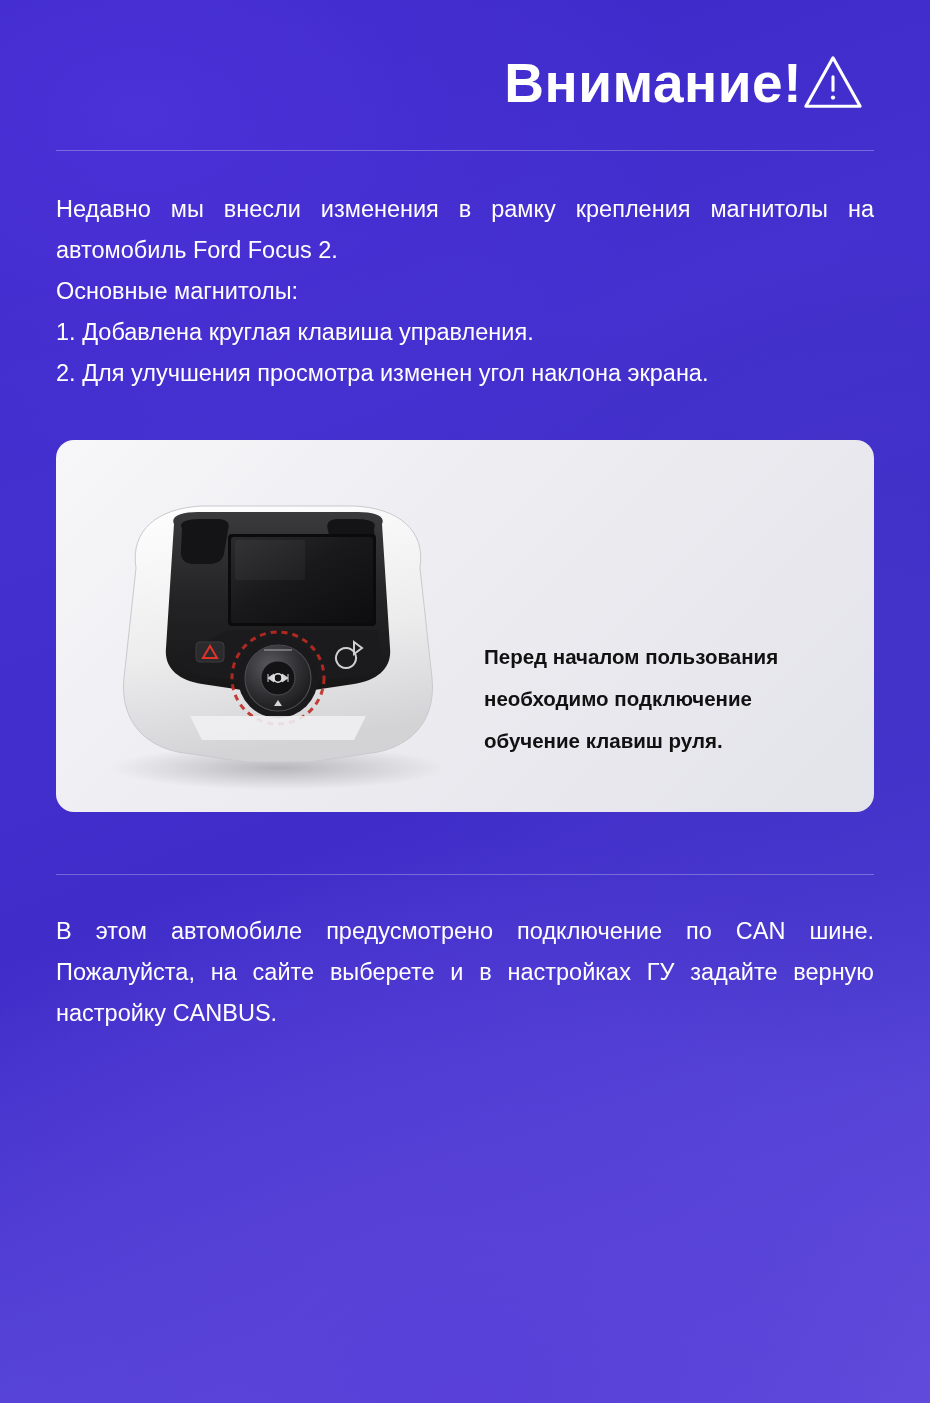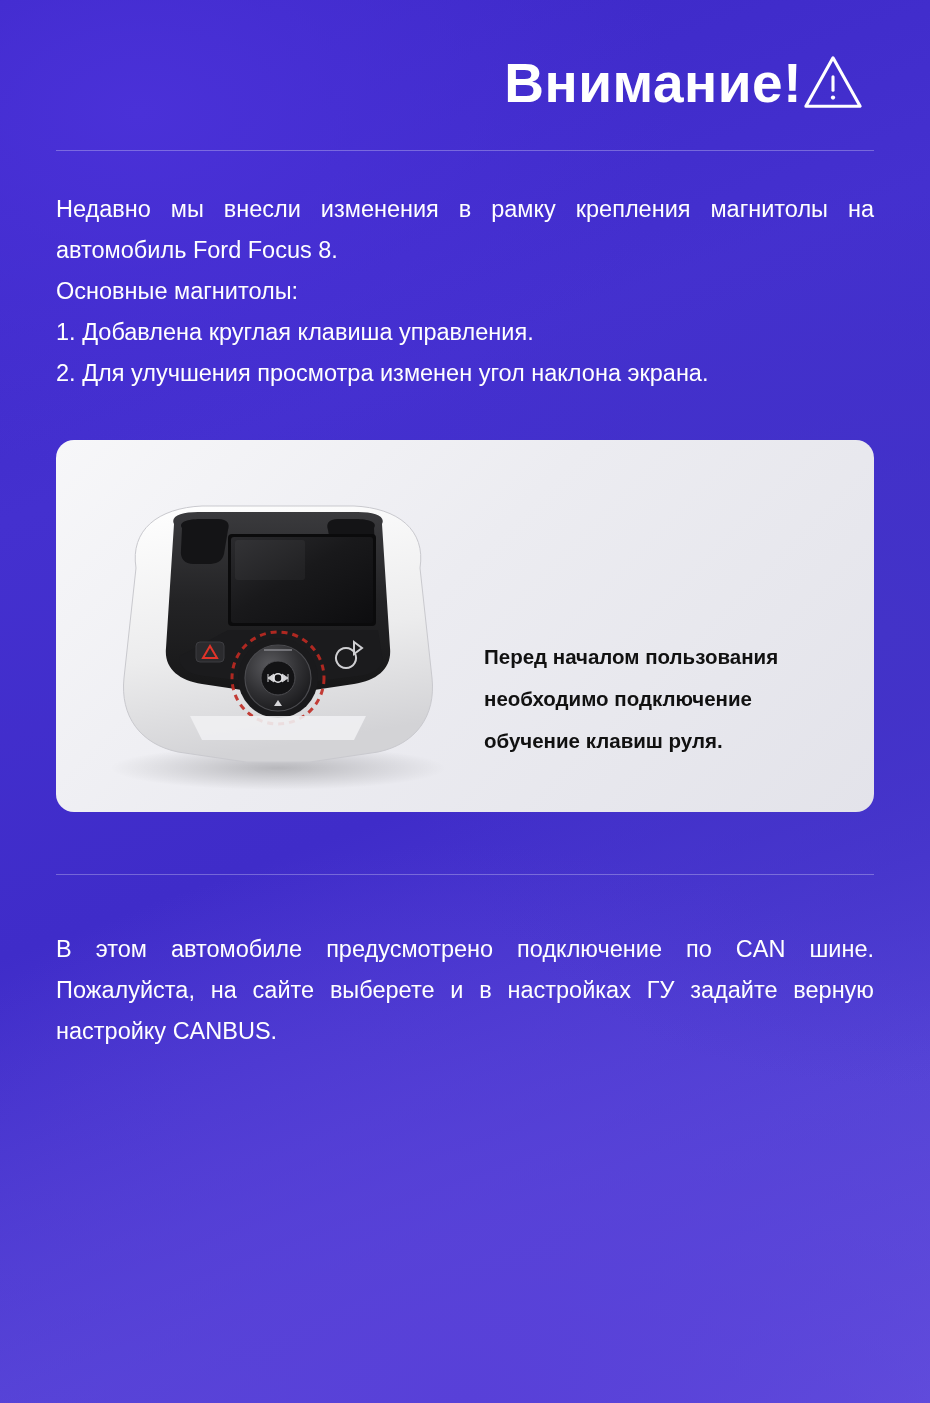--- a/index.html
+++ b/index.html
@@ -98,21 +98,21 @@
   }
 
   .divider2 {
     margin: 62px 56px 0 56px;
     height: 1px;
     background: rgba(255,255,255,0.28);
   }
 
   
   .bottom {
-    margin: 54px 56px 0 56px;
+    margin: 36px 56px 0 56px;
     color: #ffffff;
     font-size: 23.5px;
     line-height: 41px;
   }
   .bottom p {
     margin: 0;
   }
   .bottom .just {
     text-align: justify;
   }
@@ -129,21 +129,21 @@
         <path d="M32 6 L60 56 L4 56 Z" fill="none" stroke="#ffffff" stroke-width="3.2" stroke-linejoin="round"></path>
         <rect x="30.4" y="24" width="3.2" height="17" rx="1.6" fill="#ffffff"></rect>
         <circle cx="32" cy="47" r="2.2" fill="#ffffff"></circle>
       </svg>
     </span>
   </div>
 
   <div class="divider"></div>
 
   <div class="intro">
-    <p class="just">Недавно мы внесли изменения в рамку  крепления магнитолы на автомобиль Ford Focus 8.</p>
+    <p class="just">Недавно мы внесли изменения в рамку  крепления магнитолы на автомобиль Ford Focus 2.</p>
     <p>Основные магнитолы:</p>
     <p>1. Добавлена круглая клавиша управления.</p>
     <p>2. Для улучшения просмотра изменен угол наклона экрана.</p>
   </div>
 
   <div class="card">
 
     <span class="unit">
       <svg viewBox="0 0 400 320" width="400" height="320" aria-hidden="true">
         <defs>

